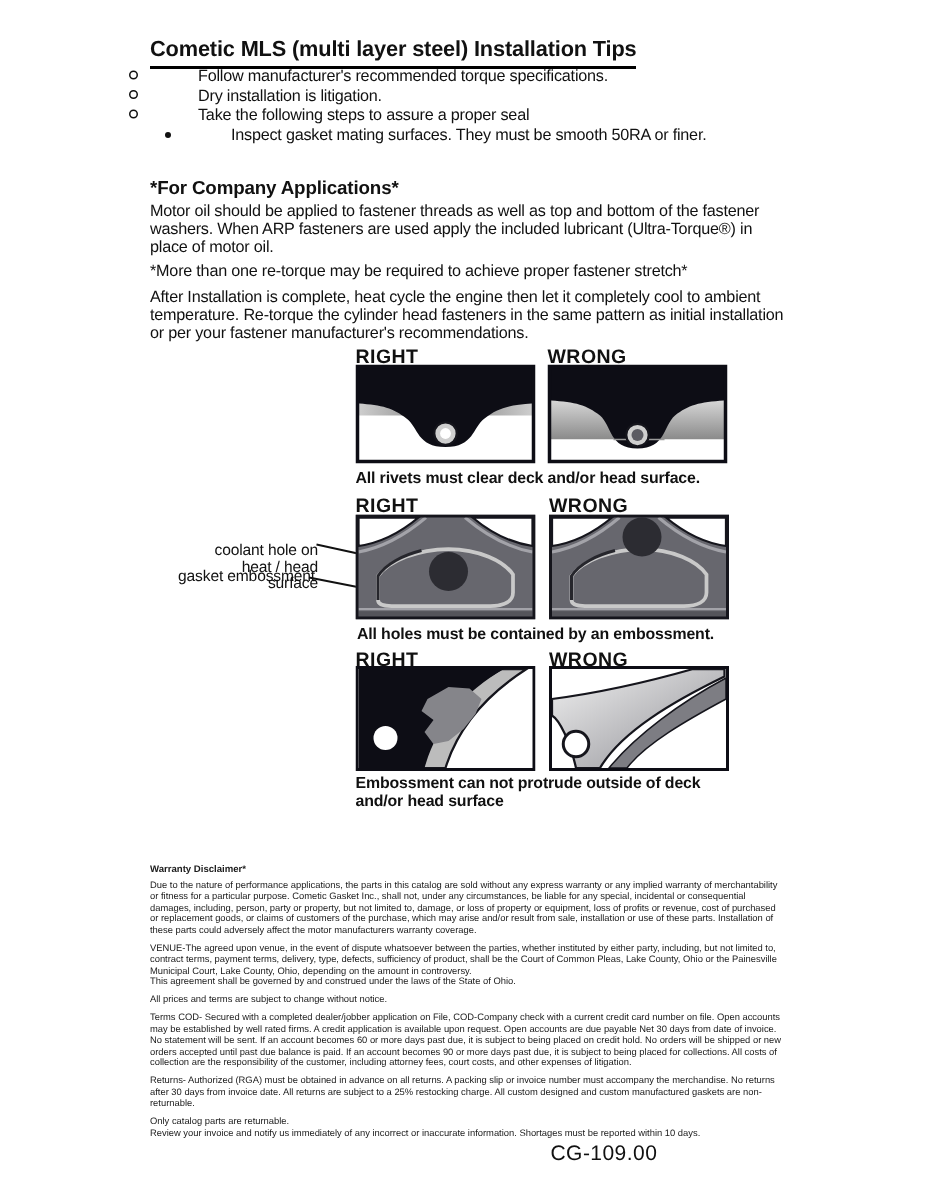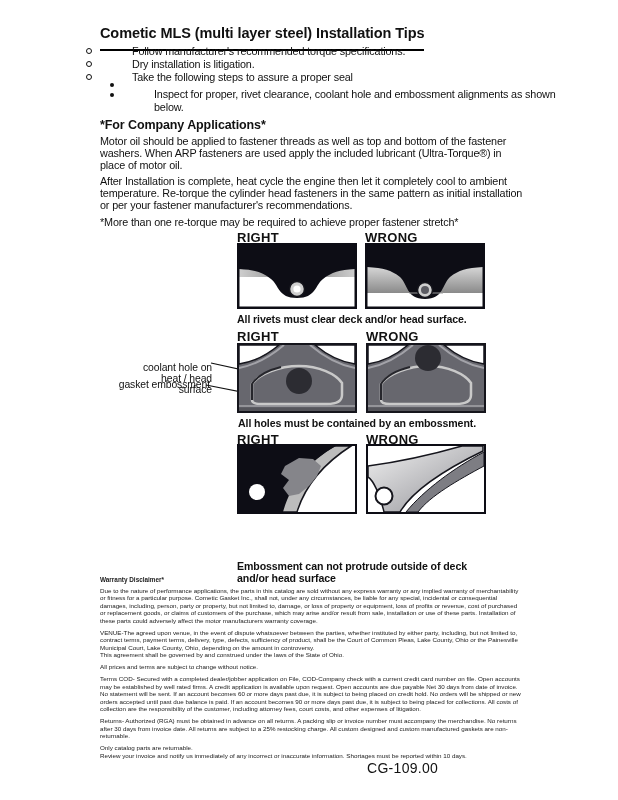--- a/index.html
+++ b/index.html
@@ -4,21 +4,21 @@
 <style>
   html,body{margin:0;padding:0;background:#fff;}
   .page{
     position:relative; width:618px; height:800px; background:#ffffff;
     font-family:"Liberation Sans", sans-serif; color:#111; overflow:hidden;
   }
   .abs{position:absolute;}
   
   .title{
     left:100px; top:25px; font-size:14.5px; font-weight:bold;
-    border-bottom:2px solid #000; padding-bottom:8px; letter-spacing:-0.1px;
+    border-bottom:2px solid #000; padding-bottom:3px; letter-spacing:-0.1px;
   }
   .tips-list{left:86px; top:45px; width:480px; font-size:10.8px; letter-spacing:-0.15px;}
   .tip{display:flex; align-items:baseline; line-height:12.9px;gap:36px;}
   .tip.sub{margin-left:24px;}
   .b-open{
     width:4px;height:4px;border:1px solid #111;border-radius:50%;
     display:inline-block;margin-right:4px;flex:0 0 auto;position:relative;top:-1px;
   }
   .b-fill{
     width:4px;height:4px;background:#111;border-radius:50%;
@@ -54,32 +54,29 @@
     <div class="tip">
       <span class="b-open"></span>
       <span>Dry installation is litigation.</span>
     </div>
     <div class="tip">
       <span class="b-open"></span>
       <span>Take the following steps to assure a proper seal</span>
     </div>
     <div class="tip sub">
       <span class="b-fill"></span>
-    </div>
-    <div class="tip sub">
-      <span class="b-fill"></span>
-      <span>Inspect for proper, rivet clearance, coolant hole and embossment alignments as shown below.</span>
+      <span>Inspect gasket mating surfaces.  They must be smooth 50RA or finer.</span>
     </div>
   </div>
 
   <div class="abs diesel-head">*For Company Applications*</div>
   <div class="abs diesel-body">
     <p>Motor oil should be applied to fastener threads as well as top and bottom of the fastener washers. When ARP fasteners are used apply the included lubricant (Ultra-Torque®) in place of motor oil.</p>
+    <p>*More than one re-torque may be required to achieve proper fastener stretch*</p>
     <p>After Installation is complete, heat cycle the engine then let it completely cool to ambient temperature. Re-torque the cylinder head fasteners in the same pattern as initial installation or per your fastener manufacturer's recommendations.</p>
-    <p>*More than one re-torque may be required to achieve proper fastener stretch*</p>
   </div>
 
   <div class="abs dg-head" style="left:237px; top:230px;">RIGHT</div>
   <div class="abs dg-head" style="left:365px; top:230px;">WRONG</div>
 
   <svg class="abs" style="left:237px; top:243px;" width="120" height="66" viewBox="0 0 120 66">
     <defs>
       <linearGradient id="g1a" x1="0" y1="0" x2="1" y2="0">
         <stop offset="0" stop-color="#cecece"></stop>
           <stop offset="1" stop-color="#8d8d8d"></stop>
@@ -180,21 +177,21 @@
           <stop offset="1" stop-color="#8e8e94"></stop>
       </linearGradient>
     </defs>
     <rect x="0" y="0" width="120" height="70" fill="#fff"></rect>
     <path d="M2,22 C40,17 75,8 96,2 L117,2 V7 C82,24 48,44 34,68 L18,68 C14,50 7,36 2,33 Z" fill="url(#g3w)" stroke="#15151c" stroke-width="1.5"></path>
     <path d="M40,68 C58,46 88,24 118,8 V22 C92,36 64,52 52,68 Z" fill="#7d7d83" stroke="#15151c" stroke-width="1"></path>
     <circle cx="18" cy="52" r="8.5" fill="#ffffff" stroke="#15151c" stroke-width="2"></circle>
     <rect x="1" y="1" width="118" height="68" fill="none" stroke="#0d0d15" stroke-width="2"></rect>
   </svg>
 
-  <div class="abs dg-cap" style="left:237px; top:516px; width:240px;margin-top:44px;">Embossment can not protrude outside of deck and/or head surface</div>
+  <div class="abs dg-cap" style="left:237px; top:516px; width:240px;">Embossment can not protrude outside of deck and/or head surface</div>
 
   <div class="abs legal">
     <h4>Warranty Disclaimer*</h4>
     <p>Due to the nature of performance applications, the parts in this catalog are sold without any express warranty or any implied warranty of merchantability or fitness for a particular purpose.  Cometic Gasket Inc., shall not, under any circumstances, be liable for any special, incidental or consequential damages, including, person, party or property, but not limited to, damage, or loss of property or equipment, loss of profits or revenue, cost of purchased or replacement goods, or claims of customers of the purchase, which may arise and/or result from sale, installation or use of these parts.  Installation of these parts could adversely affect the motor manufacturers warranty coverage.</p>
     <p>VENUE-The agreed upon venue, in the event of dispute whatsoever between the parties, whether instituted by either party, including, but not limited to, contract terms, payment terms, delivery, type, defects, sufficiency of product, shall be the Court of Common Pleas, Lake County, Ohio or the Painesville Municipal Court, Lake County, Ohio, depending on the amount in controversy.
 This agreement shall be governed by and construed under the laws of the State of Ohio.</p>
     <p>All prices and terms are subject to change without notice.</p>
     <p>Terms COD- Secured with a completed dealer/jobber application on File, COD-Company check with a current credit card number on file.  Open accounts may be established by well rated firms.  A credit application is available upon request.  Open accounts are due payable Net 30 days from date of invoice.  No statement will be sent.  If an account becomes 60 or more days past due, it is subject to being placed on credit hold.  No orders will be shipped or new orders accepted until past due balance is paid.  If an account becomes 90 or more days past due, it is subject to being placed for collections.  All costs of collection are the responsibility of the customer, including attorney fees, court costs, and other expenses of litigation.</p>
     <p>Returns- Authorized (RGA) must be obtained in advance on all returns.  A packing slip or invoice number must accompany the merchandise.  No returns after 30 days from invoice date.  All returns are subject to a 25% restocking charge.  All custom designed and custom manufactured gaskets are non-returnable.</p>
     <p>Only catalog parts are returnable.

